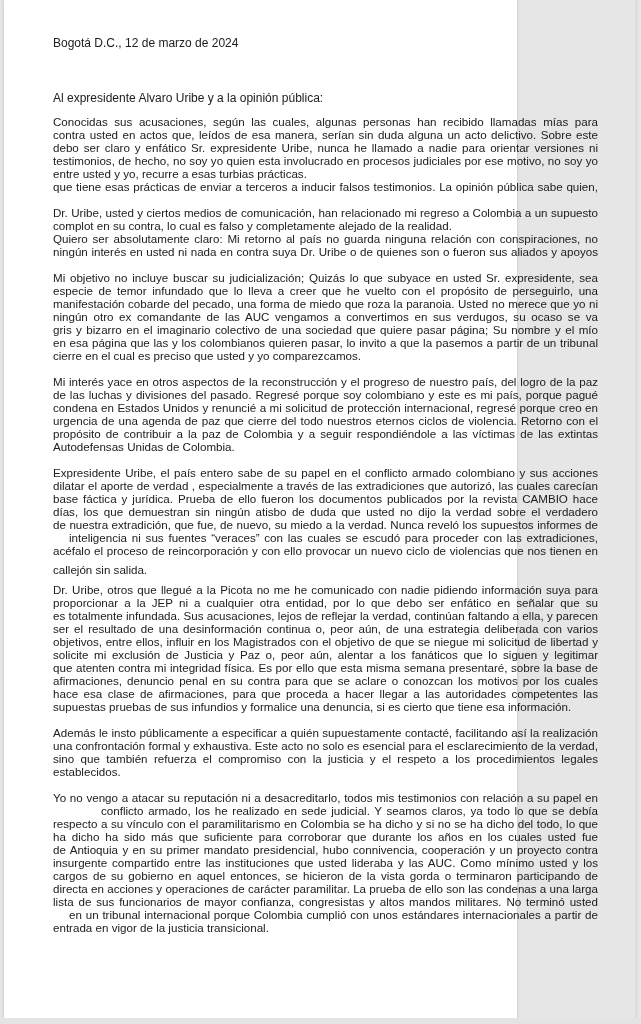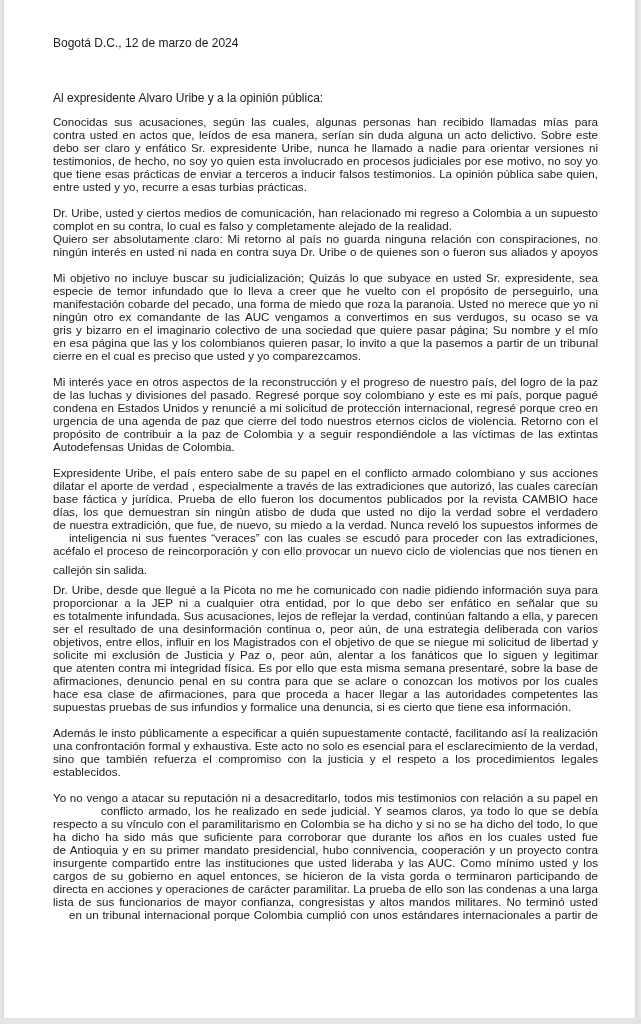--- a/index.html
+++ b/index.html
@@ -2,21 +2,21 @@
 <html><head>
 <meta charset="utf-8">
 <style>
   html, body { margin:0; padding:0; }
   body {
     width:641px; height:1024px; overflow:hidden;
     background:#e6e6e6;
     font-family:"Liberation Sans", sans-serif;
   }
   .page {
-    position:absolute; left:4px; top:0; width:631px; height:1018px;
+    position:absolute; left:4px; top:0; width:513px; height:1018px;
     background:#ffffff;
     box-shadow: 0 0 3px rgba(0,0,0,0.18);
     text-decoration: underline;
   }
   .edge-right {
     position:absolute; left:635px; top:0; width:6px; height:1024px;
     background:linear-gradient(to right,#d8d8d8,#ececec);
   }
   .edge-bottom {
     position:absolute; left:0; top:1018px; width:641px; height:6px;
@@ -44,22 +44,22 @@
 <div class="page">
   <div class="content">
     <div class="date">Bogotá D.C., 12 de marzo de 2024</div>
     <div class="salutation">Al expresidente Alvaro Uribe y a la opinión pública:</div>
 
     <div class="para" style="top:115px">
         <span class="line" style="white-space: normal; overflow: hidden;">Conocidas sus acusaciones, según las cuales, algunas personas han recibido llamadas mías para instigar</span>
         <span class="line" style="white-space: normal; overflow: hidden;">contra usted en actos que, leídos de esa manera, serían sin duda alguna un acto delictivo. Sobre este tema</span>
         <span class="line" style="white-space: normal; overflow: hidden;">debo ser claro y enfático Sr. expresidente Uribe, nunca he llamado a nadie para orientar versiones ni</span>
         <span class="line" style="white-space: normal; overflow: hidden;">testimonios, de hecho, no soy yo quien esta involucrado en procesos judiciales por ese motivo, no soy yo el</span>
+        <span class="line last" style="white-space: normal; overflow: hidden;">entre usted y yo, recurre a esas turbias prácticas.</span>
         <span class="line" style="white-space: normal; overflow: hidden;">que tiene esas prácticas de enviar a terceros a inducir falsos testimonios. La opinión pública sabe quien,</span>
-        <span class="line last" style="white-space: normal; overflow: hidden;">entre usted y yo, recurre a esas turbias prácticas.</span>
       </div>
     <div class="para" style="top:206px">
         <span class="line" style="white-space: normal; overflow: hidden;">Dr. Uribe, usted y ciertos medios de comunicación, han relacionado mi regreso a Colombia a un supuesto</span>
         <span class="line last" style="white-space: normal; overflow: hidden;">complot en su contra, lo cual es falso y completamente alejado de la realidad.</span>
       </div>
     <div class="para" style="top:232px">
         <span class="line" style="white-space: normal; overflow: hidden;">Quiero ser absolutamente claro: Mi retorno al país no guarda ninguna relación con conspiraciones, no tengo</span>
         <span class="line" style="white-space: normal; overflow: hidden;">ningún interés en usted ni nada en contra suya Dr. Uribe o de quienes son o fueron sus aliados y apoyos</span>
       </div>
     <div class="para" style="top:271px">
@@ -83,21 +83,21 @@
         <span class="line" style="white-space: normal; overflow: hidden;">Expresidente Uribe, el país entero sabe de su papel en el conflicto armado colombiano y sus acciones para</span>
         <span class="line" style="white-space: normal; overflow: hidden;">dilatar el aporte de verdad , especialmente a través de las extradiciones que autorizó, las cuales carecían de</span>
         <span class="line" style="white-space: normal; overflow: hidden;">base fáctica y jurídica. Prueba de ello fueron los documentos publicados por la revista CAMBIO hace unos</span>
         <span class="line" style="white-space: normal; overflow: hidden;">días, los que demuestran sin ningún atisbo de duda que usted no dijo la verdad sobre el verdadero motivo</span>
         <span class="line" style="white-space: normal; overflow: hidden;">de nuestra extradición, que fue, de nuevo, su miedo a la verdad. Nunca reveló los supuestos informes de</span>
         <span class="line" style="white-space: normal; overflow: hidden; margin-left: 16px;">inteligencia ni sus fuentes “veraces” con las cuales se escudó para proceder con las extradiciones, dejar</span>
         <span class="line" style="white-space: normal; overflow: hidden;">acéfalo el proceso de reincorporación y con ello provocar un nuevo ciclo de violencias que nos tienen en este</span>
         <span class="line last" style="white-space: normal; overflow: hidden; margin-top: 6px;">callejón sin salida.</span>
       </div>
     <div class="para" style="top:583px">
-        <span class="line" style="white-space: normal; overflow: hidden;">Dr. Uribe, desde que llegué a la Picota no me he comunicado con nadie pidiendo información suya para</span>
+        <span class="line" style="white-space: normal; overflow: hidden;">Dr. Uribe, otros que llegué a la Picota no me he comunicado con nadie pidiendo información suya para</span>
         <span class="line" style="white-space: normal; overflow: hidden;">proporcionar a la JEP ni a cualquier otra entidad, por lo que debo ser enfático en señalar que su afirmación</span>
         <span class="line" style="white-space: normal; overflow: hidden;">es totalmente infundada. Sus acusaciones, lejos de reflejar la verdad, continúan faltando a ella, y parecen</span>
         <span class="line" style="white-space: normal; overflow: hidden;">ser el resultado de una desinformación continua o, peor aún, de una estrategia deliberada con varios</span>
         <span class="line" style="white-space: normal; overflow: hidden;">objetivos, entre ellos, influir en los Magistrados con el objetivo de que se niegue mi solicitud de libertad y se</span>
         <span class="line" style="white-space: normal; overflow: hidden;">solicite mi exclusión de Justicia y Paz o, peor aún, alentar a los fanáticos que lo siguen y legitimar acciones</span>
         <span class="line" style="white-space: normal; overflow: hidden;">que atenten contra mi integridad física. Es por ello que esta misma semana presentaré, sobre la base de sus</span>
         <span class="line" style="white-space: normal; overflow: hidden;">afirmaciones, denuncio penal en su contra para que se aclare o conozcan los motivos por los cuales usted</span>
         <span class="line" style="white-space: normal; overflow: hidden;">hace esa clase de afirmaciones, para que proceda a hacer llegar a las autoridades competentes las</span>
         <span class="line last" style="white-space: normal; overflow: hidden;">supuestas pruebas de sus infundios y formalice una denuncia, si es cierto que tiene esa información.</span>
       </div>
@@ -111,17 +111,18 @@
         <span class="line" style="white-space: normal; overflow: hidden;">Yo no vengo a atacar su reputación ni a desacreditarlo, todos mis testimonios con relación a su papel en el</span>
         <span class="line" style="white-space: normal; overflow: hidden; margin-left: 48px;">conflicto armado, los he realizado en sede judicial. Y seamos claros, ya todo lo que se debía decir con</span>
         <span class="line" style="white-space: normal; overflow: hidden;">respecto a su vínculo con el paramilitarismo en Colombia se ha dicho y si no se ha dicho del todo, lo que se</span>
         <span class="line" style="white-space: normal; overflow: hidden;">ha dicho ha sido más que suficiente para corroborar que durante los años en los cuales usted fue gobernador</span>
         <span class="line" style="white-space: normal; overflow: hidden;">de Antioquia y en su primer mandato presidencial, hubo connivencia, cooperación y un proyecto contra</span>
         <span class="line" style="white-space: normal; overflow: hidden;">insurgente compartido entre las instituciones que usted lideraba y las AUC. Como mínimo usted y los altos</span>
         <span class="line" style="white-space: normal; overflow: hidden;">cargos de su gobierno en aquel entonces, se hicieron de la vista gorda o terminaron participando de manera</span>
         <span class="line" style="white-space: normal; overflow: hidden;">directa en acciones y operaciones de carácter paramilitar. La prueba de ello son las condenas a una larga</span>
         <span class="line" style="white-space: normal; overflow: hidden;">lista de sus funcionarios de mayor confianza, congresistas y altos mandos militares. No terminó usted juzgado</span>
         <span class="line" style="white-space: normal; overflow: hidden; margin-left: 16px;">en un tribunal internacional porque Colombia cumplió con unos estándares internacionales a partir de la</span>
+        <span class="line last" style="white-space: normal; overflow: hidden;">entrada en vigor de la justicia transicional.</span>
       </div>
   </div>
 </div>
 <div class="edge-right"></div>
 <div class="edge-bottom"></div>
 
 </body></html>

